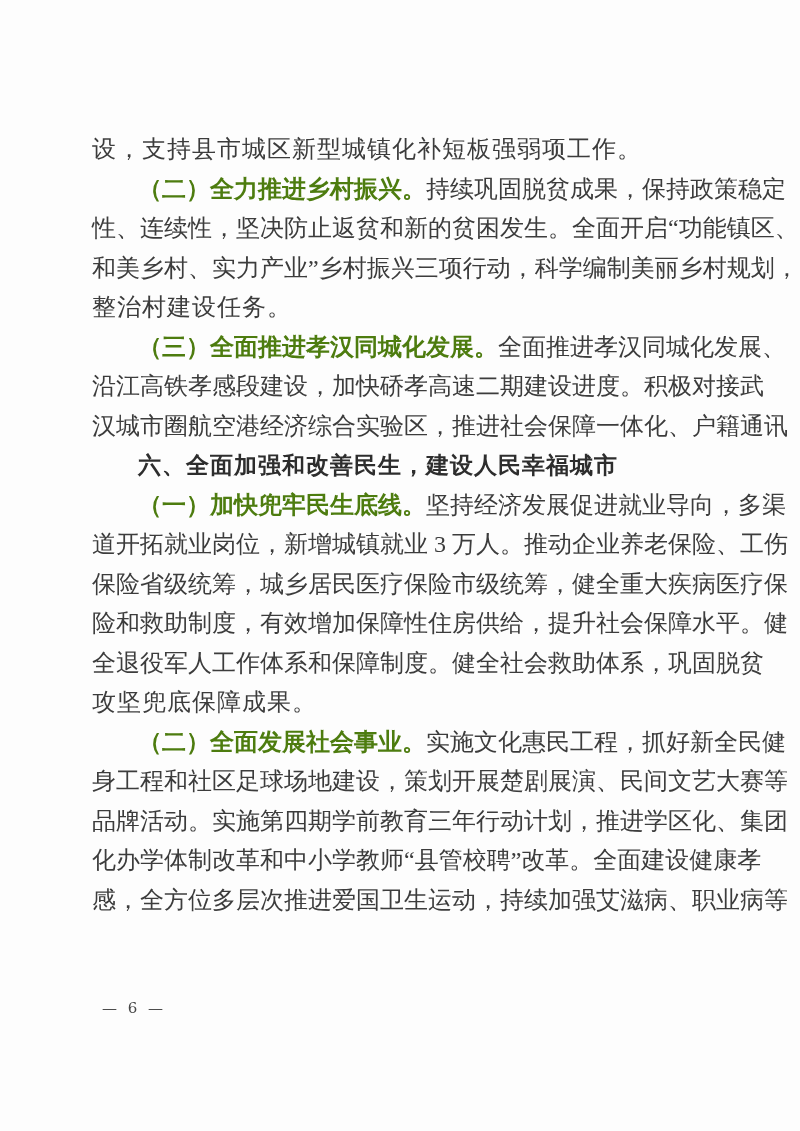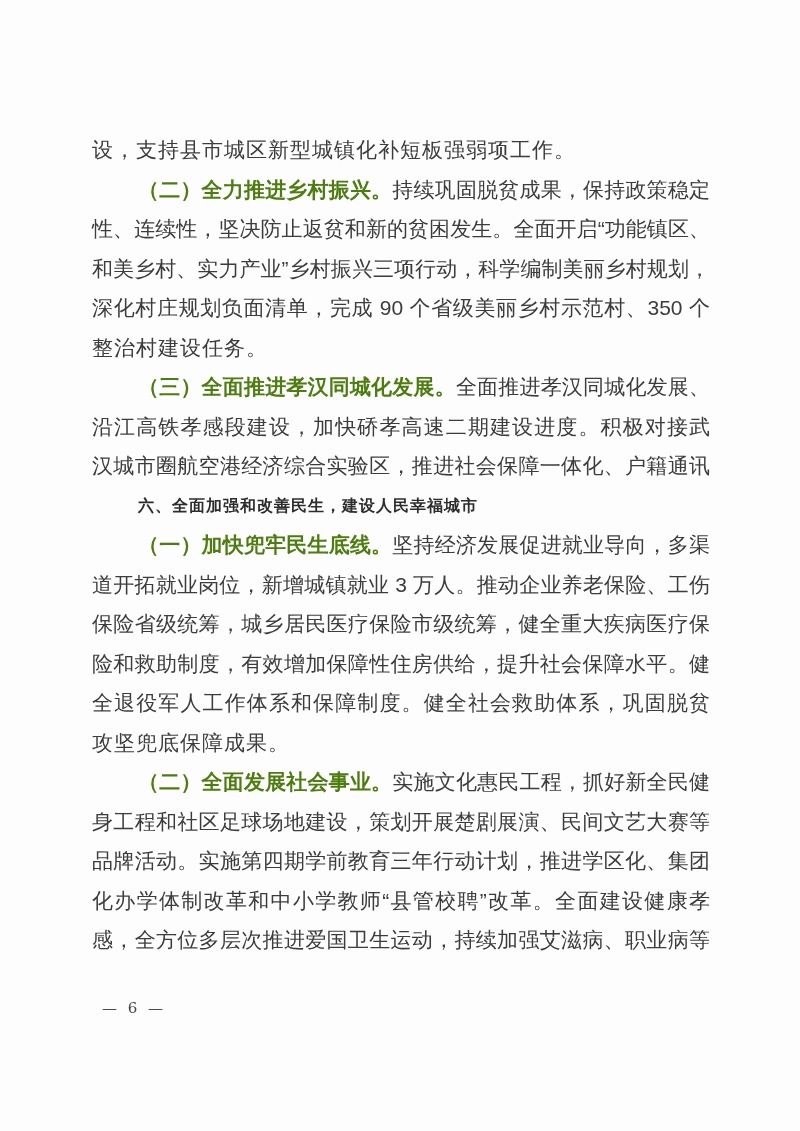--- a/index.html
+++ b/index.html
@@ -22,41 +22,41 @@
   .content {
     position: absolute;
     left: 92px;
     top: 130px;
     width: 618px;
   }
 
   .line {
     height: 39.5px;
     line-height: 39.5px;
-    font-family: Liberation Sans, sans-serif;
-    font-size: 21px;
+    font-family: Liberation Serif, serif;
+    font-size: 24px;
     color: var(--ink);
     white-space: nowrap;
     text-align: justify;
     text-justify: inter-character;
     overflow: visible;
   }
   .line.fill { text-align-last: justify; }
   .line.end  { text-align: left; text-align-last: left; letter-spacing: 1px; }
   .line.indent { padding-left: 46px; }
 
   .lead {
     font-weight: bold;
     color: #4d7c0f;
   }
 
   .line.heading {
     font-family: "Liberation Sans", "DejaVu Sans", sans-serif;
     font-weight: bold;
-    font-size: 16px;
+    font-size: 23px;
     color: var(--heading-ink);
     text-align: left;
     text-align-last: left;
     letter-spacing: 1px;
   }
 
   .page-number {
     position: absolute;
     left: 102px;
     top: 997px;
@@ -70,21 +70,20 @@
 </style>
 </head>
 <body>
 
 <div class="page">
   <div class="content" id="content">
       <div class="line end"><span>设，支持县市城区新型城镇化补短板强弱项工作。</span></div>
       <div class="line fill indent"><span class="lead">（二）全力推进乡村振兴。</span><span>持续巩固脱贫成果，保持政策稳定</span></div>
       <div class="line fill"><span>性、连续性，坚决防止返贫和新的贫困发生。全面开启“功能镇区、</span></div>
       <div class="line fill"><span>和美乡村、实力产业”乡村振兴三项行动，科学编制美丽乡村规划，</span></div>
-      <div class="line fill"><span>深化村庄规划负面清单，完成 90 个省级美丽乡村示范村、350 个</span></div>
       <div class="line end"><span>整治村建设任务。</span></div>
       <div class="line fill indent"><span class="lead">（三）全面推进孝汉同城化发展。</span><span>全面推进孝汉同城化发展、</span></div>
       <div class="line fill"><span>沿江高铁孝感段建设，加快硚孝高速二期建设进度。积极对接武</span></div>
       <div class="line fill"><span>汉城市圈航空港经济综合实验区，推进社会保障一体化、户籍通讯</span></div>
       <div class="line heading indent">六、全面加强和改善民生，建设人民幸福城市</div>
       <div class="line fill indent"><span class="lead">（一）加快兜牢民生底线。</span><span>坚持经济发展促进就业导向，多渠</span></div>
       <div class="line fill"><span>道开拓就业岗位，新增城镇就业 3 万人。推动企业养老保险、工伤</span></div>
       <div class="line fill"><span>保险省级统筹，城乡居民医疗保险市级统筹，健全重大疾病医疗保</span></div>
       <div class="line fill"><span>险和救助制度，有效增加保障性住房供给，提升社会保障水平。健</span></div>
       <div class="line fill"><span>全退役军人工作体系和保障制度。健全社会救助体系，巩固脱贫</span></div>

